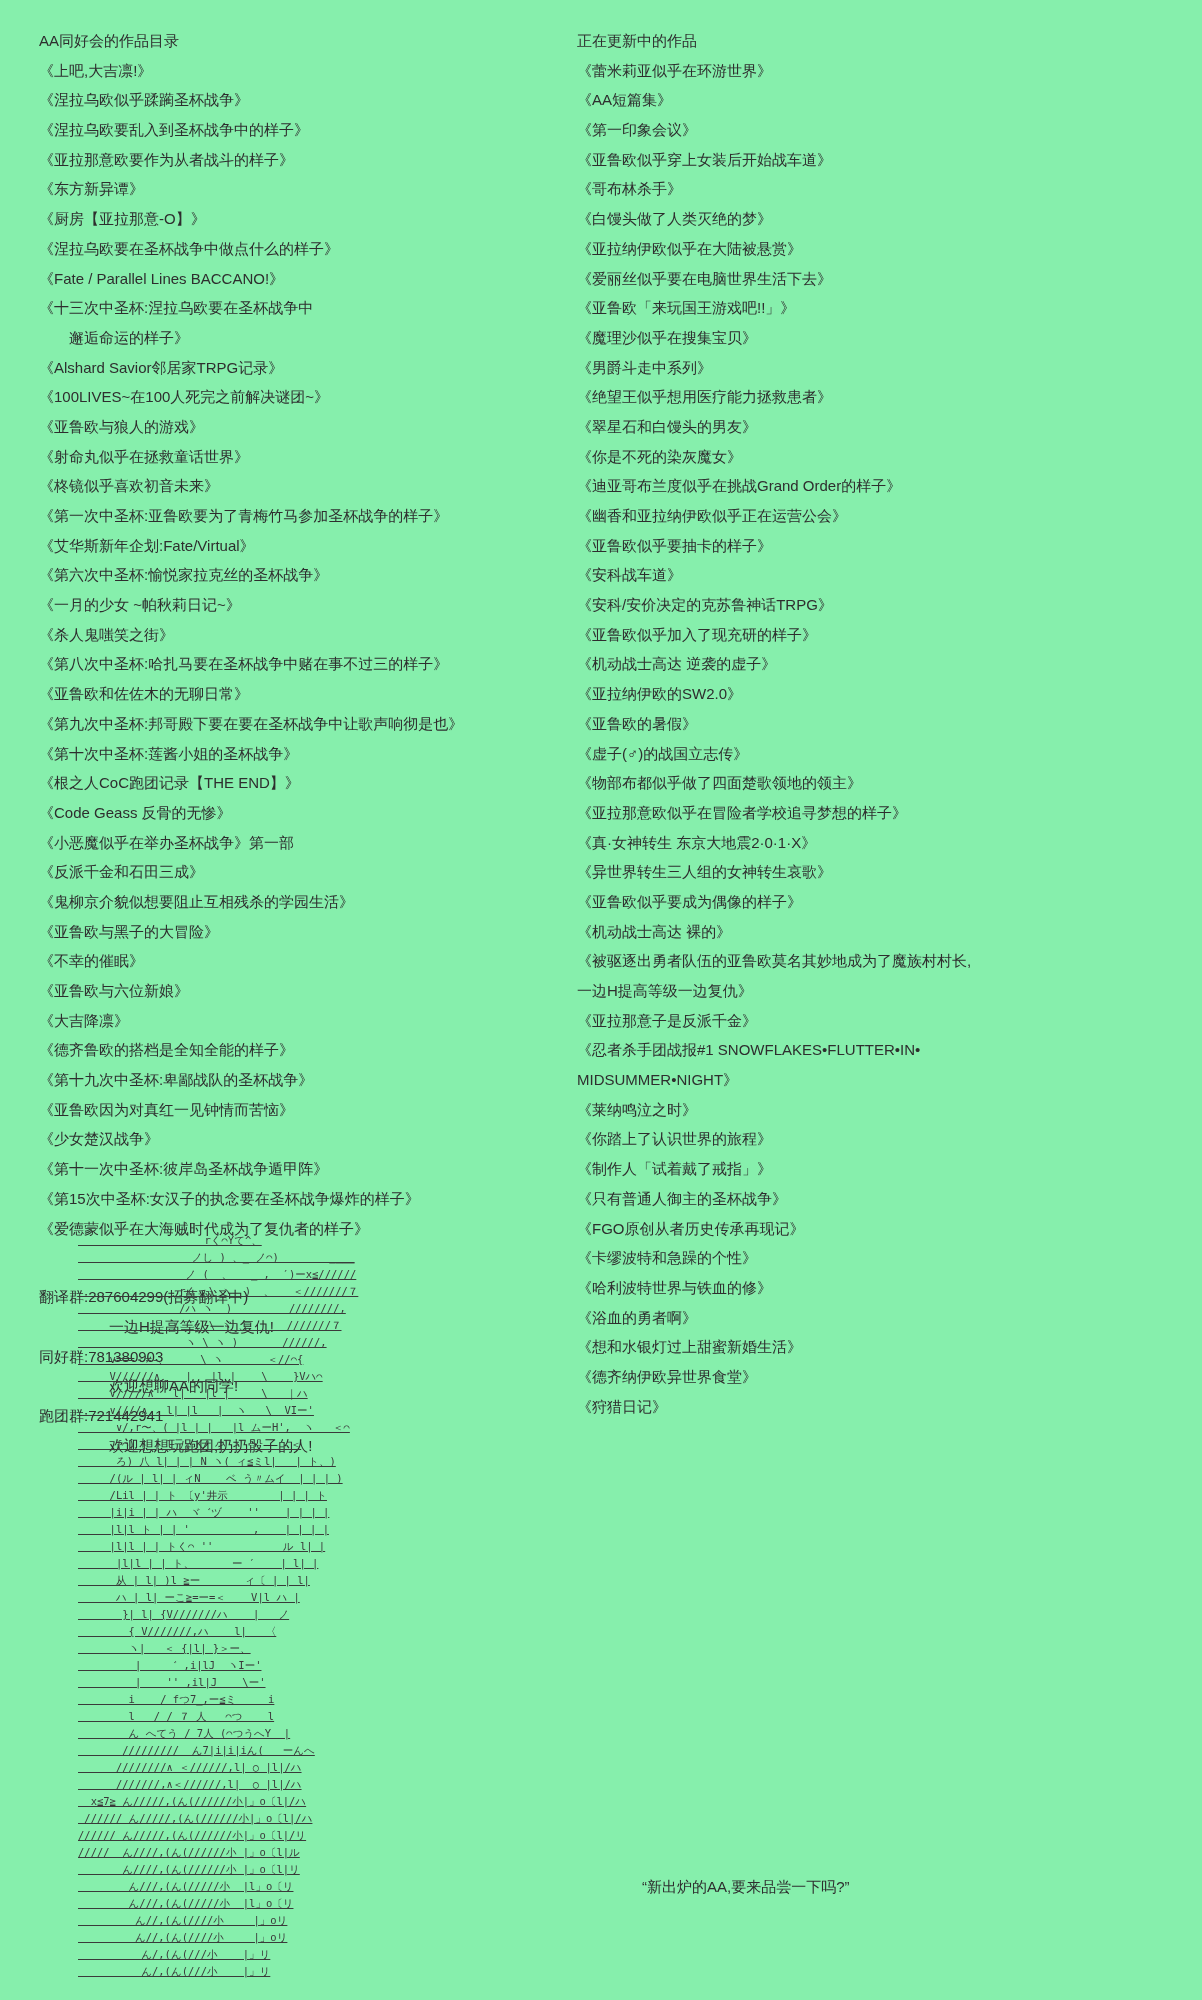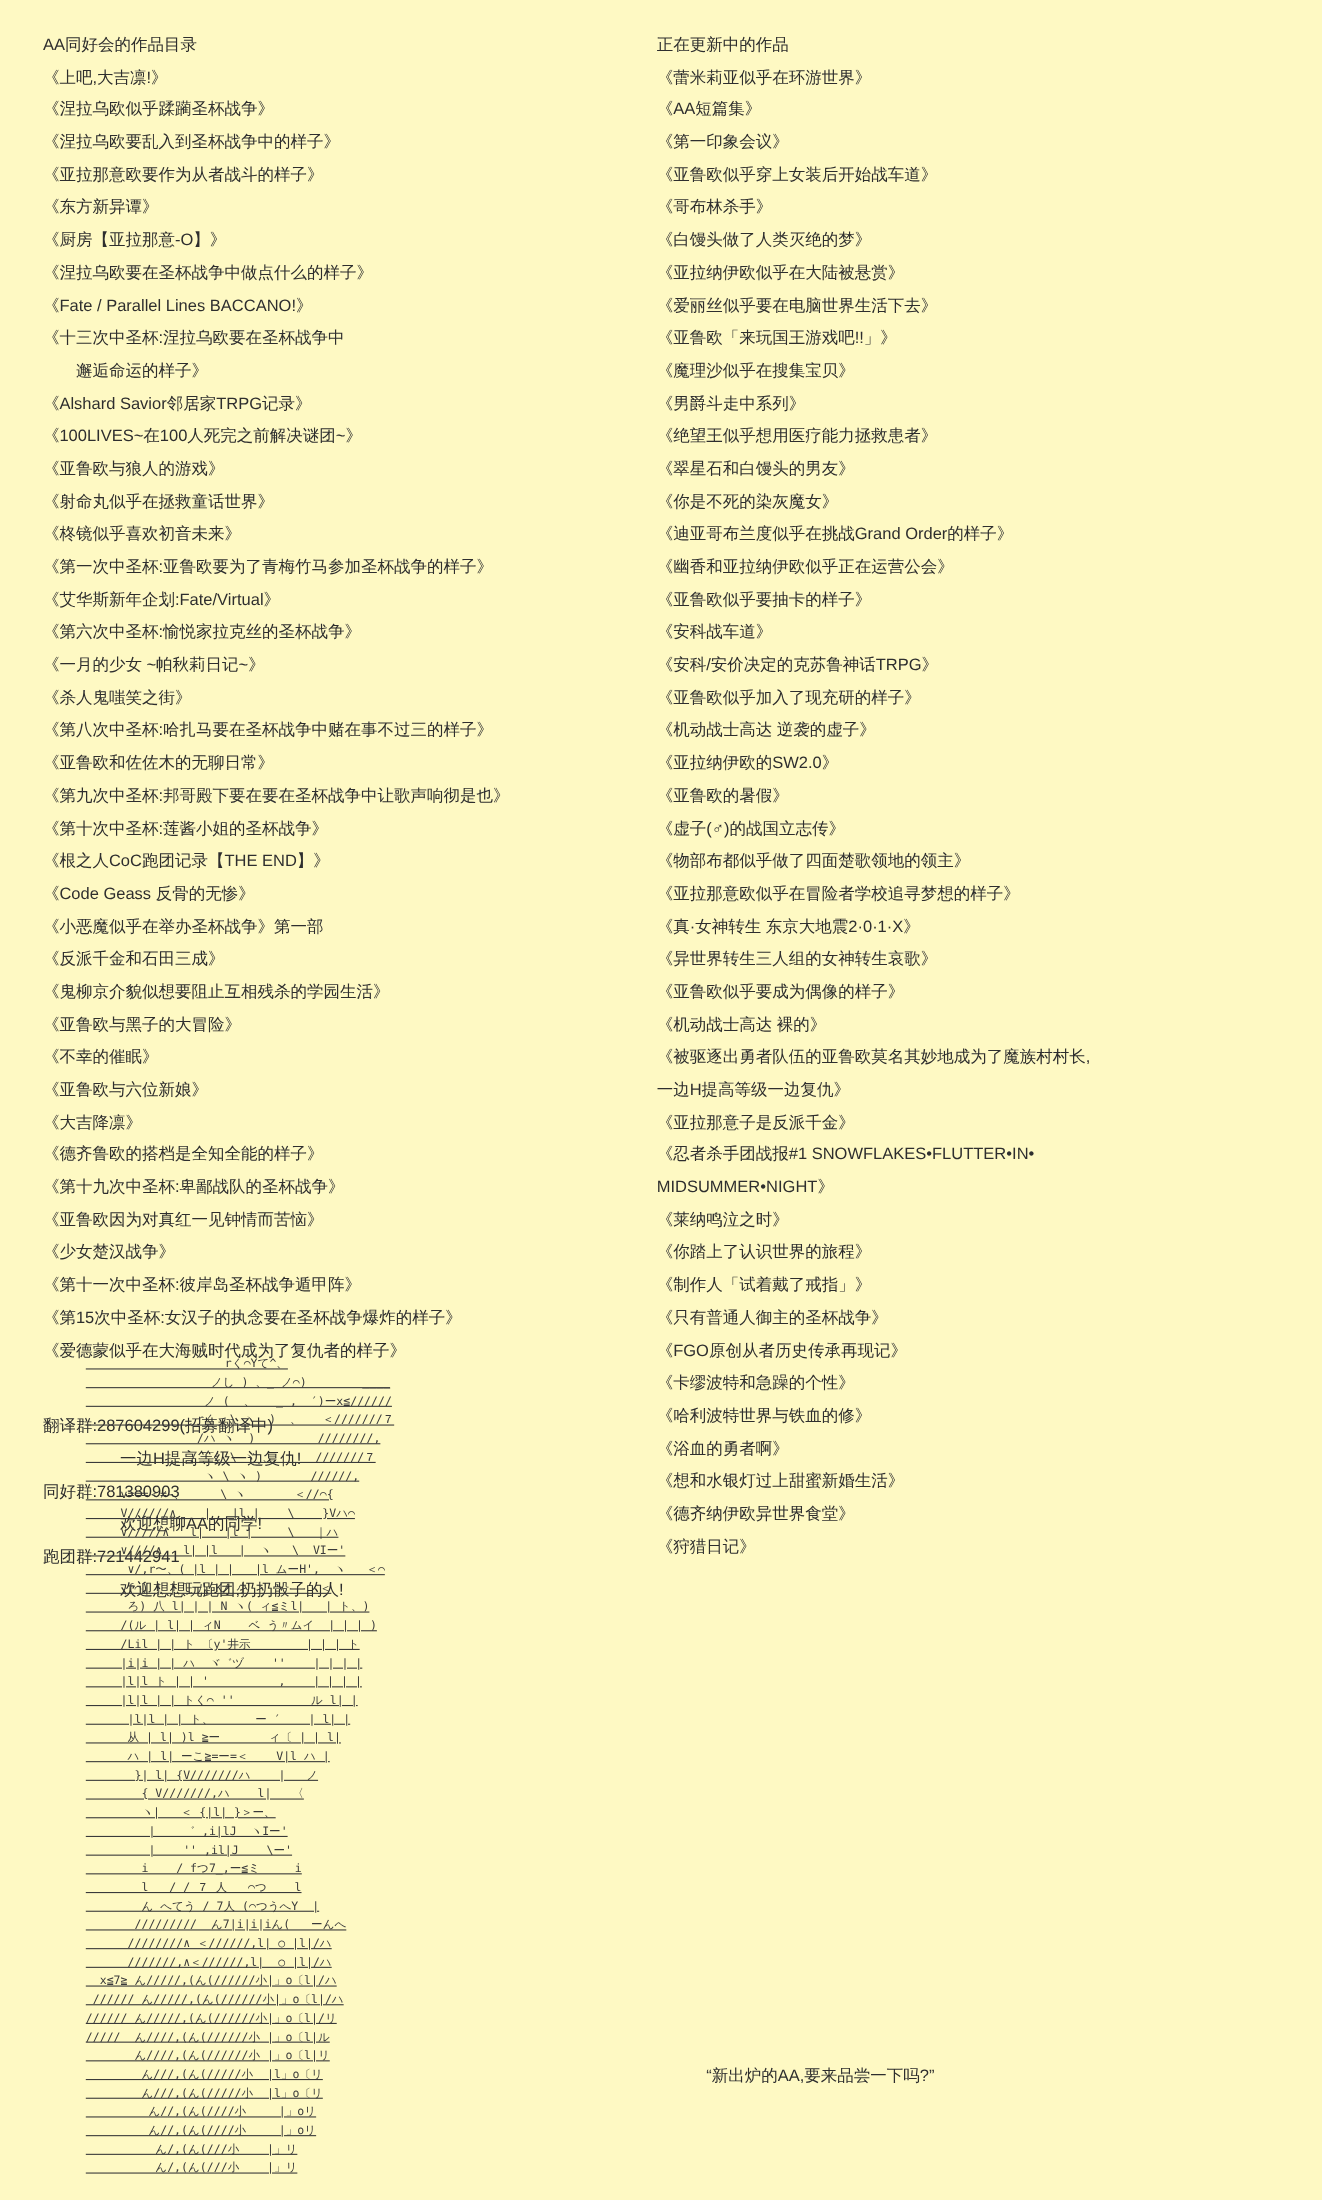--- a/index.html
+++ b/index.html
@@ -4,24 +4,24 @@
 <style>
   * { margin:0; padding:0; box-sizing:border-box; }
   html,body { width:1202px; height:2000px; }
   body {
     background:#ffffff;
     overflow:hidden;
     position:relative;
     font-family:"Liberation Sans","DejaVu Sans",sans-serif;
     color:#2e2e2e;
   }
-  .page { position:absolute; left:0; top:0; width:1202px; height:2000px; background:#fef9c3; }
+  .page { position:absolute; left:0; top:0; width:1202px; height:2000px; background:#86efac; }
   .col { position:absolute; top:26px; }
   .col-left  { left:39px;  width:545px; }
-  .col-right { left:597px; width:590px; }
+  .col-right { left:577px; width:590px; }
   .line {
     font-size:15px;
     line-height:29.7px;
     height:29.7px;
     white-space:pre;
     color:#2e2e2e;
   }
   .qq-block { margin-top:39px; }
   .qq-note { padding-left:70px; }
   .ascii-art {

